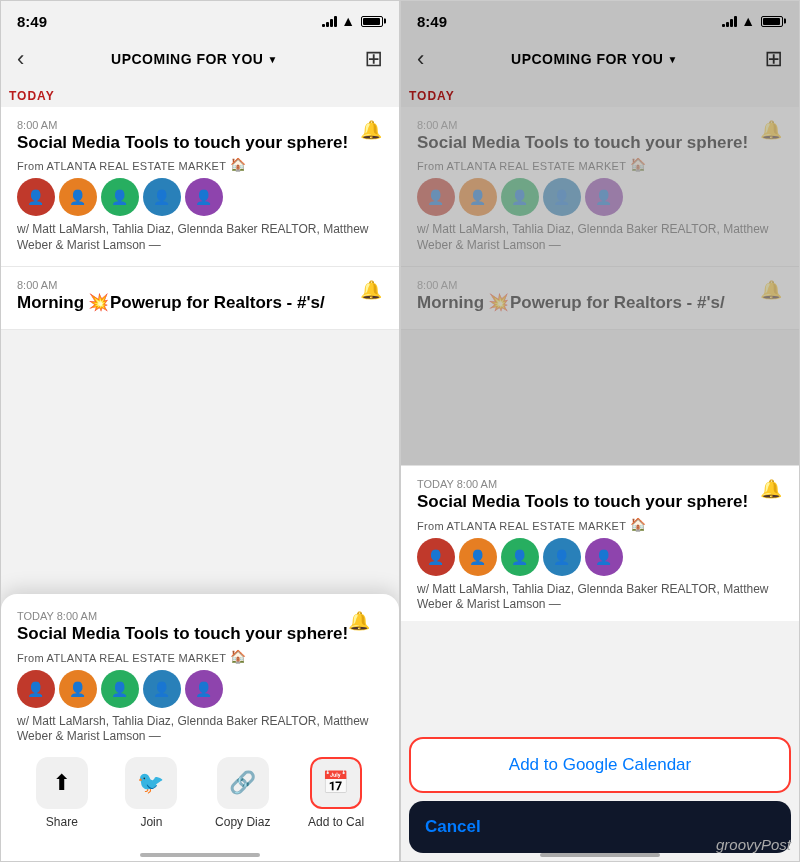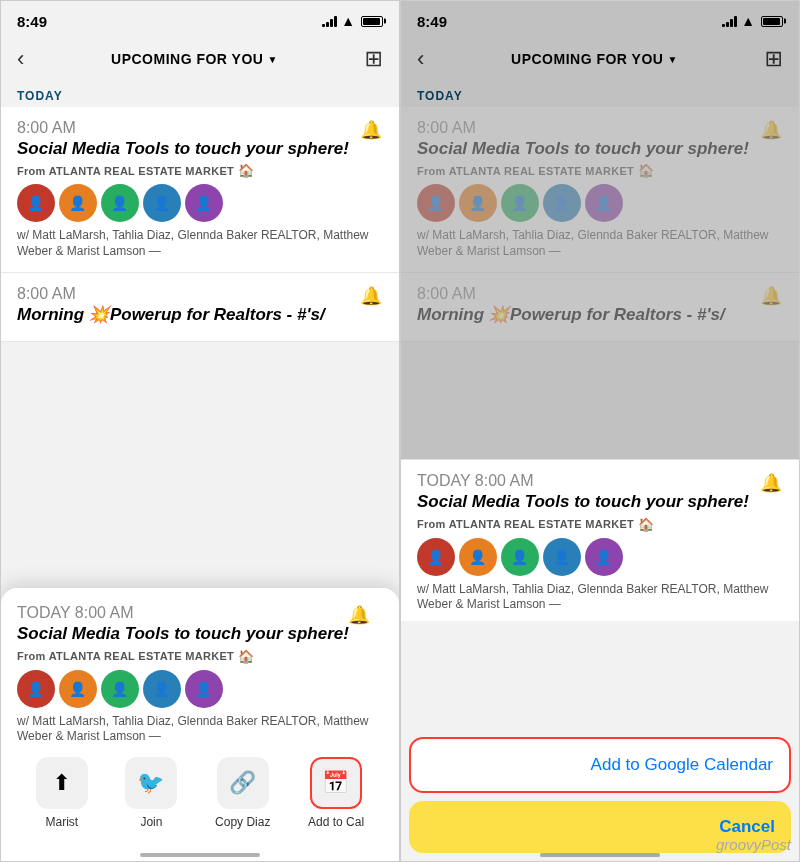--- a/index.html
+++ b/index.html
@@ -114,59 +114,58 @@
     }
     .nav-title .arrow-down {
       font-size: 10px;
     }
     .nav-icon {
       font-size: 22px;
       color: #333;
     }
     
     .section-header {
-      padding: 8px 16px 4px;
+      padding: 8px 8px 4px;
       font-size: 12px;
       font-weight: 700;
-      color: #0c4a6e;
+      color: #b91c1c;
       letter-spacing: 1px;
       background: #f2f2f2;
     }
     
     .event-card {
       background: #fff;
       margin: 0;
       padding: 12px 16px;
       border-bottom: 1px solid #e8e8e8;
       position: relative;
     }
     .event-card.dimmed {
       opacity: 0.5;
     }
     .event-time {
-      font-size: 16px;
+      font-size: 11px;
       color: #888;
       margin-bottom: 2px;
     }
     .event-title {
       font-size: 17px;
       font-weight: 700;
       color: #000;
       line-height: 1.2;
       margin-bottom: 4px;
-      font-style: italic;
     }
     .event-from {
       font-size: 11px;
-      font-weight: 700;
+      font-weight: 400;
       color: #555;
       letter-spacing: 0.3px;
       margin-bottom: 6px;
       display: flex;
-      align-items: center;
+      align-items: flex-end;
       gap: 4px;
     }
     .house-icon {
       color: #4a7c59;
       font-size: 13px;
     }
     .avatars {
       display: flex;
       gap: 4px;
       margin-bottom: 6px;
@@ -260,34 +259,34 @@
     }
     .cal-options {
       background: #fff;
       border-radius: 14px;
       overflow: hidden;
       margin-bottom: 8px;
       border: 2.5px solid #ff3b30;
     }
     .cal-option {
       padding: 16px;
-      text-align: right;
+      text-align: center;
       font-size: 17px;
       color: #007aff;
       cursor: pointer;
       border-bottom: 1px solid #e0e0e0;
     }
     .cal-option:last-child {
       border-bottom: none;
     }
     .cal-cancel {
-      background: #fde047;
+      background: #0f172a;
       border-radius: 14px;
       padding: 16px;
-      text-align: right;
+      text-align: left;
       font-size: 17px;
       font-weight: 600;
       color: #007aff;
       cursor: pointer;
     }
     
     .watermark {
       position: absolute;
       bottom: 8px;
       right: 8px;
@@ -386,21 +385,21 @@
         </div>
         <div class="event-desc">w/ Matt LaMarsh, Tahlia Diaz, Glennda Baker REALTOR, Matthew Weber &amp; Marist Lamson —</div>
       </div>
 
       
       <div class="action-row">
         <div class="action-item">
           <div class="action-icon-box">
             <span>⬆</span>
           </div>
-          <span class="action-label">Marist</span>
+          <span class="action-label">Share</span>
         </div>
         <div class="action-item">
           <div class="action-icon-box">
             <span style="color:#1DA1F2;">🐦</span>
           </div>
           <span class="action-label">Join</span>
         </div>
         <div class="action-item">
           <div class="action-icon-box">
             <span>🔗</span>

